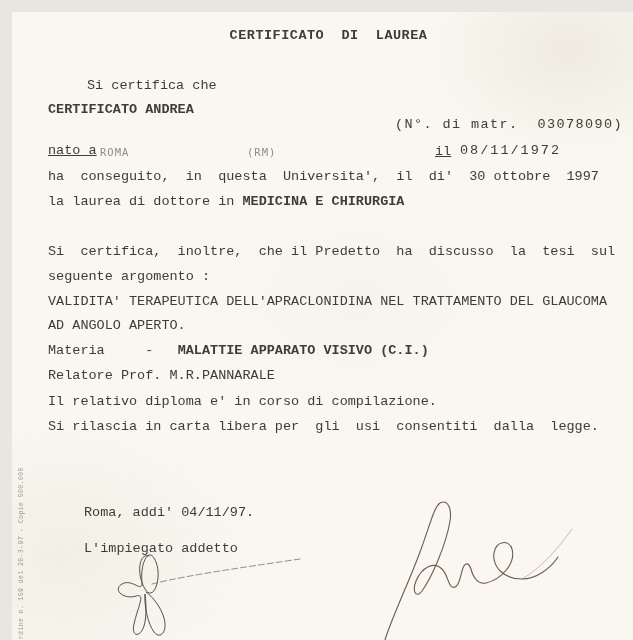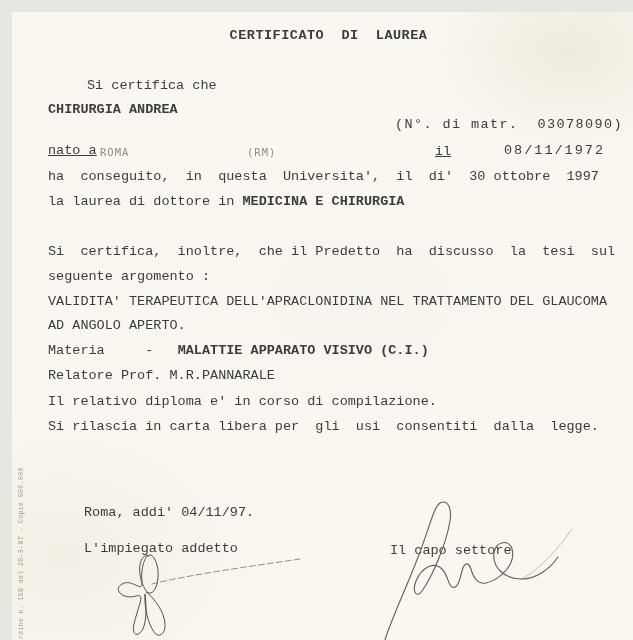--- a/index.html
+++ b/index.html
@@ -59,29 +59,29 @@
 </style>
 </head>
 <body>
 
 <div class="page">
 
   <div class="ln title-ln" style="top:16px;">CERTIFICATO  DI  LAUREA</div>
 
   <div class="ln" style="left:75px; top:66px;">Si certifica che</div>
 
-  <div class="ln bold" style="left:36px; top:90px;">CHIRURGIA ANDREA</div>
+  <div class="ln bold" style="left:36px; top:90px;">CERTIFICATO ANDREA</div>
 
   <div class="ln matric" style="left:383px; top:105px;">(N°. di matr.  03078090)</div>
 
   <div class="ln" style="left:36px; top:131px;text-decoration:underline;">nato a</div>
   <div class="ln dotmx" style="left:88px; top:133px;">ROMA</div>
   <div class="ln dotmx" style="left:235px; top:133px;">(RM)</div>
   <div class="ln" style="left:423px; top:132px;text-decoration:underline;">il</div>
-  <div class="ln wideds" style="left:492px; top:131px;">08/11/1972</div>
+  <div class="ln wideds" style="left:448px; top:131px;">08/11/1972</div>
 
   <div class="ln" style="left:36px; top:157px;">ha  conseguito,  in  questa  Universita',  il  di'  30 ottobre  1997</div>
 
   <div class="ln" style="left:36px; top:182px;"><span>la laurea di dottore in </span><span class="bold">MEDICINA E CHIRURGIA</span></div>
 
 
   <div class="ln" style="left:36px; top:232px;">Si  certifica,  inoltre,  che il Predetto  ha  discusso  la  tesi  sul</div>
 
   <div class="ln" style="left:36px; top:257px;">seguente argomento :</div>
 
@@ -96,21 +96,20 @@
   <div class="ln" style="left:36px; top:382px;">Il relativo diploma e' in corso di compilazione.</div>
 
   <div class="ln" style="left:36px; top:407px;">Si rilascia in carta libera per  gli  usi  consentiti  dalla  legge.</div>
 
 
 
   <div class="ln" style="left:72px; top:493px;">Roma, addi' 04/11/97.</div>
 
   <div class="ln" style="left:72px; top:529px;">L'impiegato addetto</div>
 
-  <div class="ln" style="left:378px; top:531px;">Il capo settore</div>
 
   <svg class="sig-svg" style="left:90px; top:532px;" width="210" height="108" viewBox="0 0 210 108">
     <g fill="none" stroke="#55504a" stroke-width="1" stroke-linecap="round">
       <path d="M47 12 C37 8 34 30 43 45 C52 60 62 30 52 14 C46 4 38 20 40 38 C41 50 30 34 20 40 C10 46 22 56 34 52 C44 49 36 62 32 80 C29 93 38 94 42 82 C45 72 44 58 43 50 C42 62 46 80 52 88 C58 96 66 88 62 74 C59 63 50 52 44 48"></path>
       <path d="M50 40 C90 30 158 21 198 15" stroke-width="0.8" stroke-dasharray="6 3" opacity="0.8"></path>
     </g>
   </svg>
 
   <svg class="sig-svg" style="left:360px; top:455px;" width="215" height="185" viewBox="0 0 215 185">
     <g fill="none" stroke="#6b5a50" stroke-width="1.1" stroke-linecap="round">

